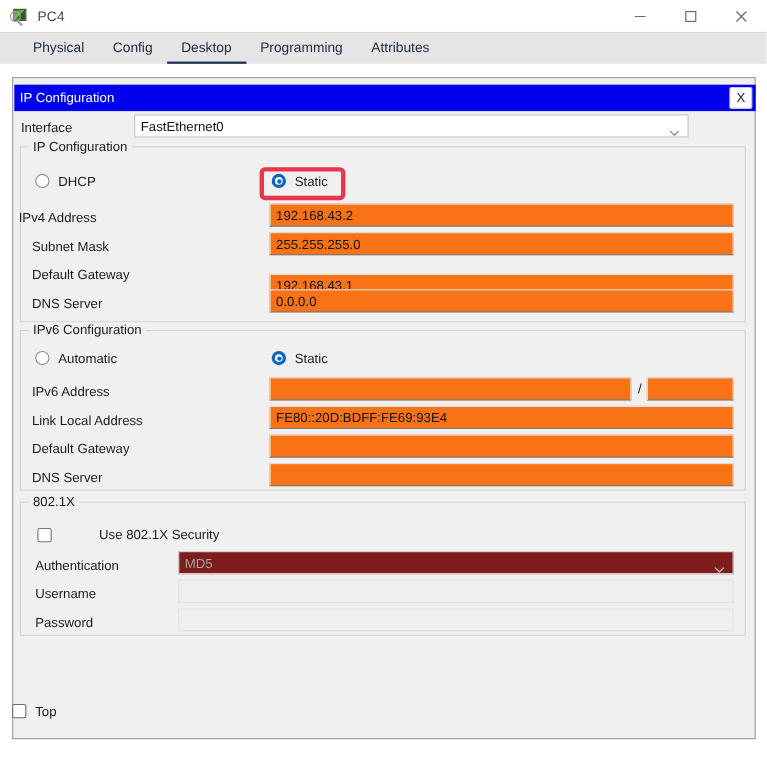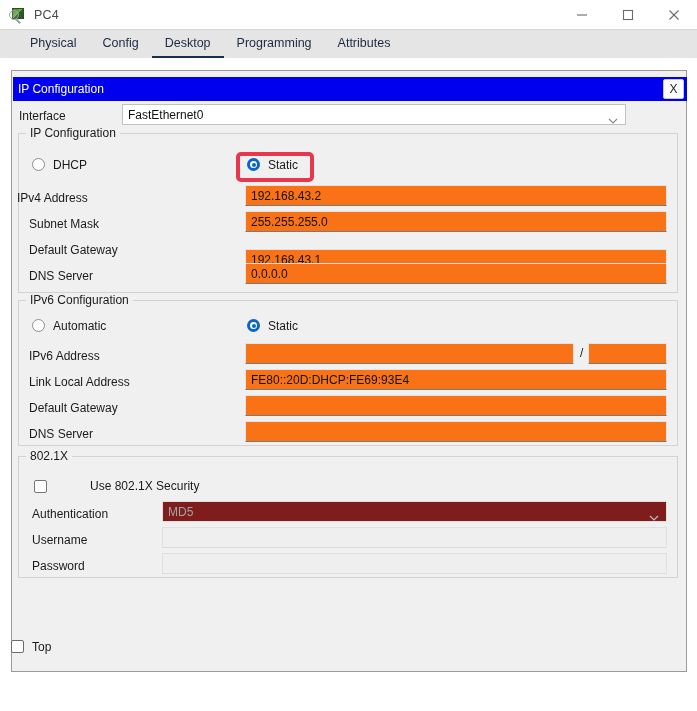--- a/index.html
+++ b/index.html
@@ -413,21 +413,21 @@
   <div class="row" style="left:17px; top:274px;">
     <span class="lbl">IPv6 Address</span>
   </div>
   <div class="field" style="left:233px; top:272px; width:329px;"></div>
   <span class="slash" style="left:568px; top:275px;">/</span>
   <div class="field" style="left:576px; top:272px; width:79px;"></div>
 
   <div class="row" style="left:17px; top:300px;">
     <span class="lbl">Link Local Address</span>
   </div>
-  <div class="field" style="left:233px; top:298px; width:422px;">FE80::20D:DHCP:FE69:93E4</div>
+  <div class="field" style="left:233px; top:298px; width:422px;">FE80::20D:BDFF:FE69:93E4</div>
 
   <div class="row" style="left:17px; top:326px;">
     <span class="lbl">Default Gateway</span>
   </div>
   <div class="field" style="left:233px; top:324px; width:422px;"></div>
 
   <div class="row" style="left:17px; top:352px;">
     <span class="lbl">DNS Server</span>
   </div>
   <div class="field" style="left:233px; top:350px; width:422px;"></div>

